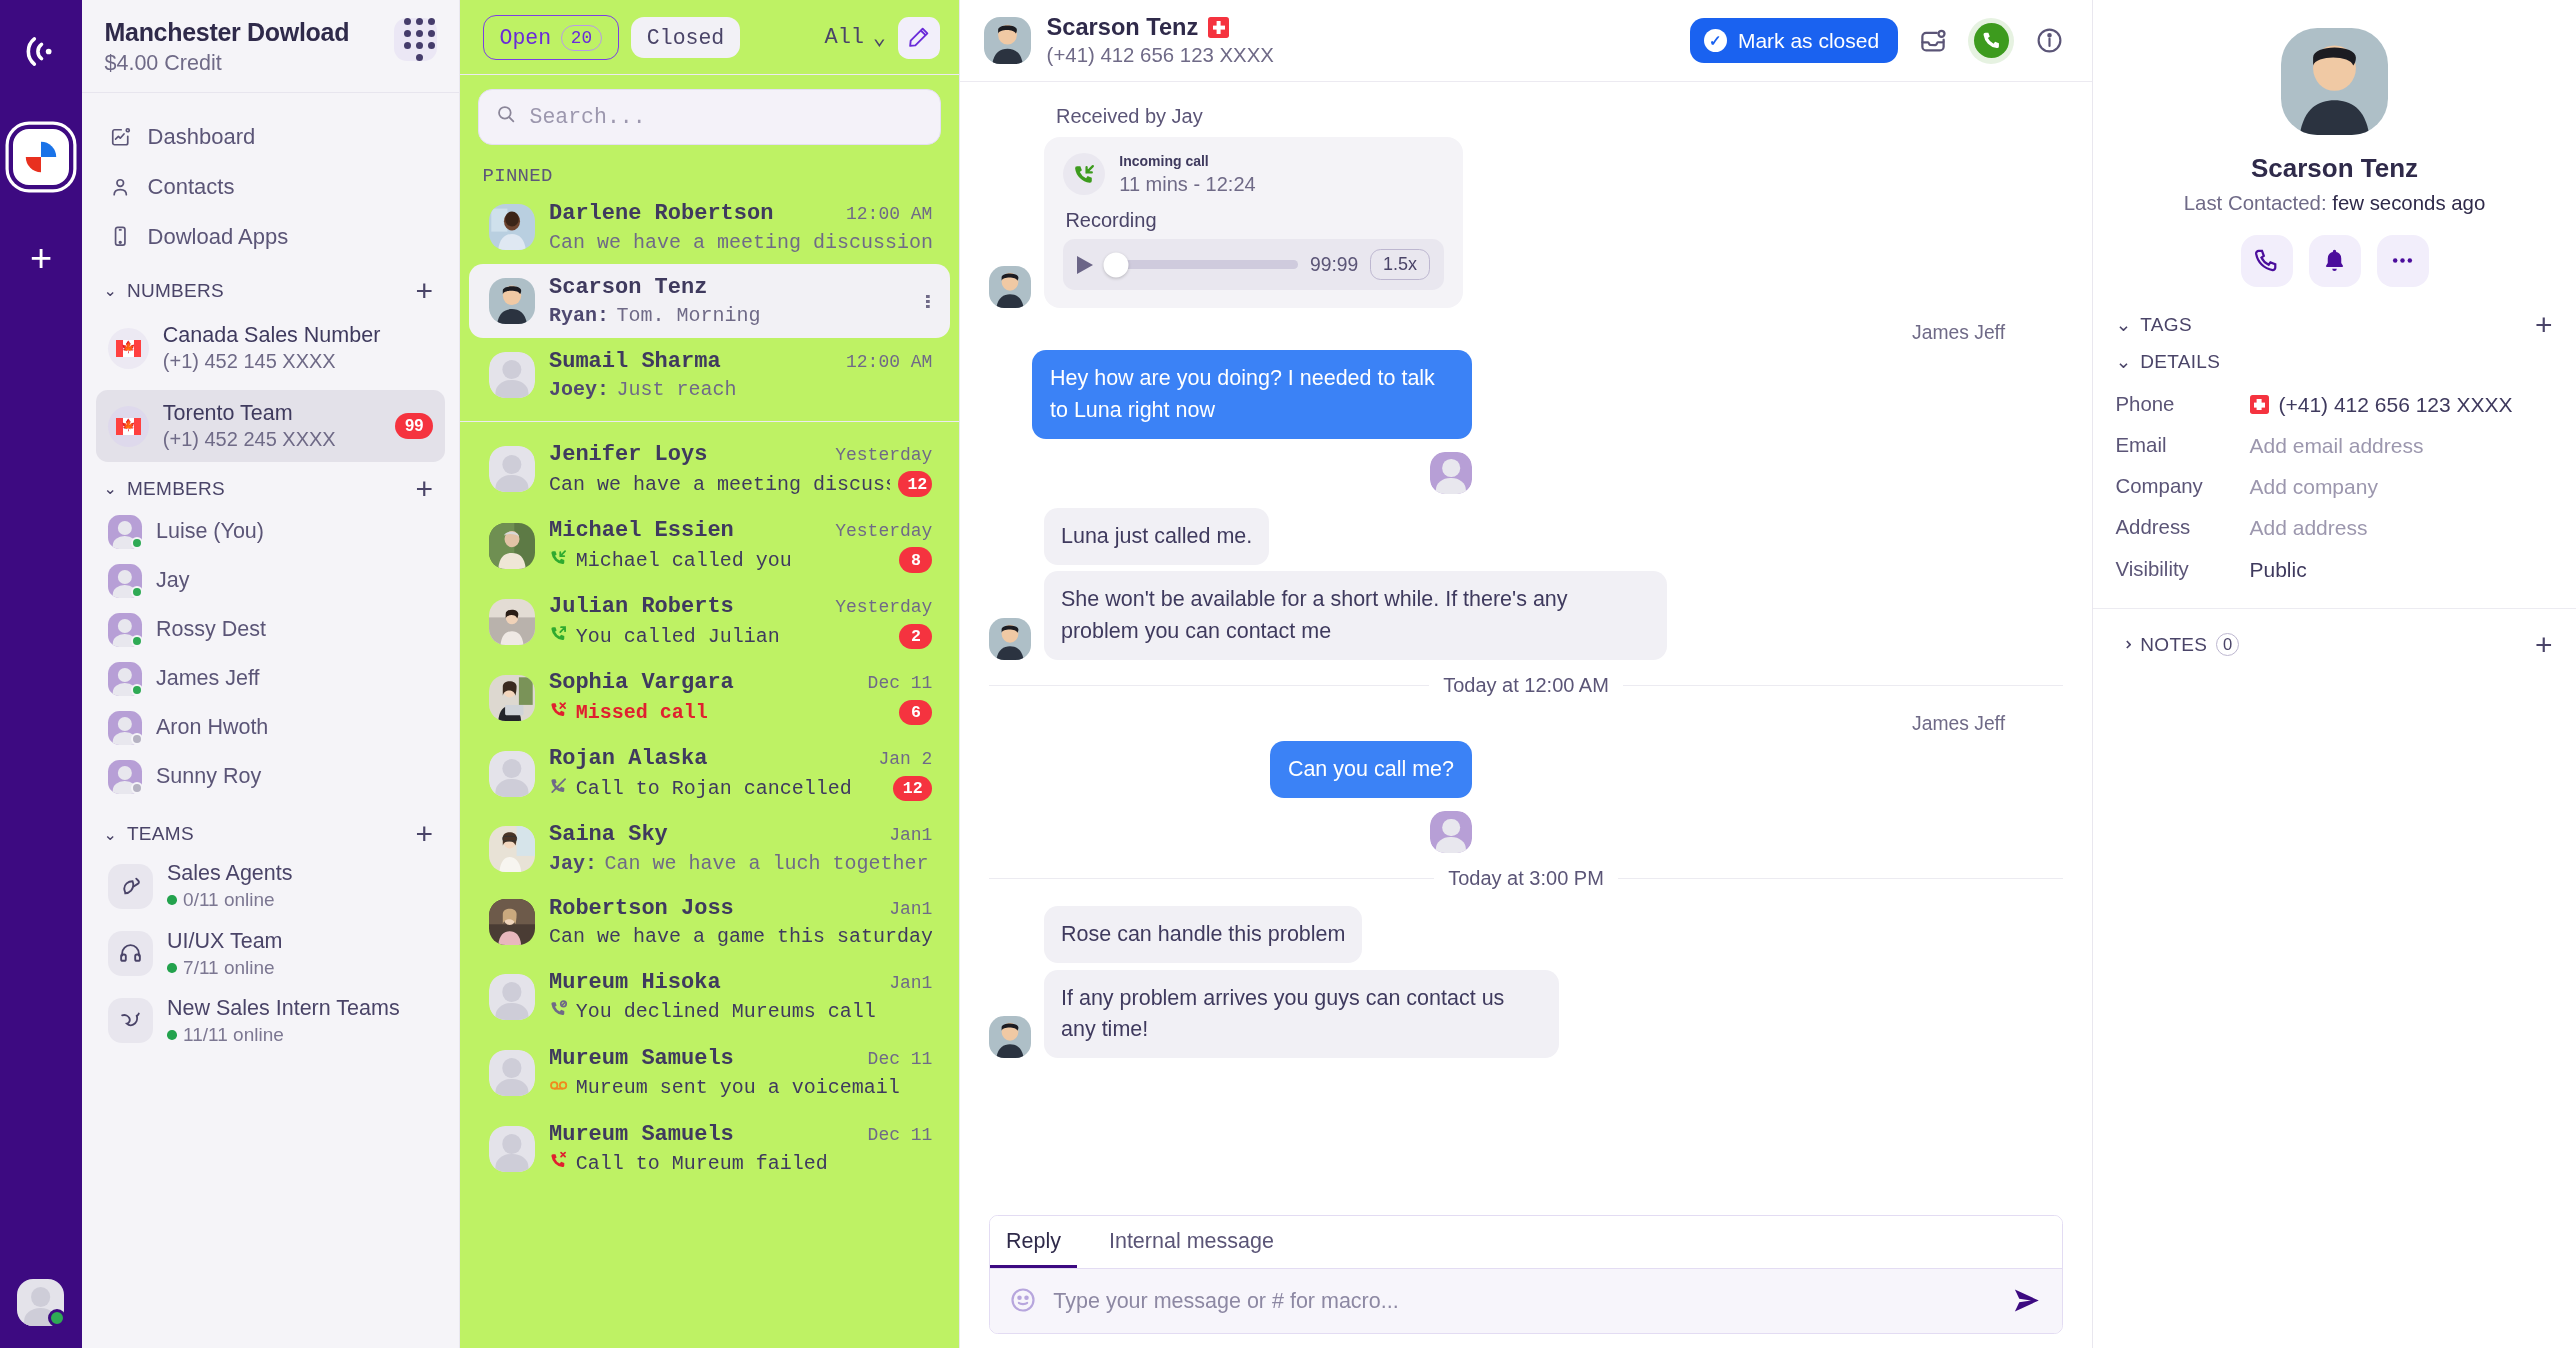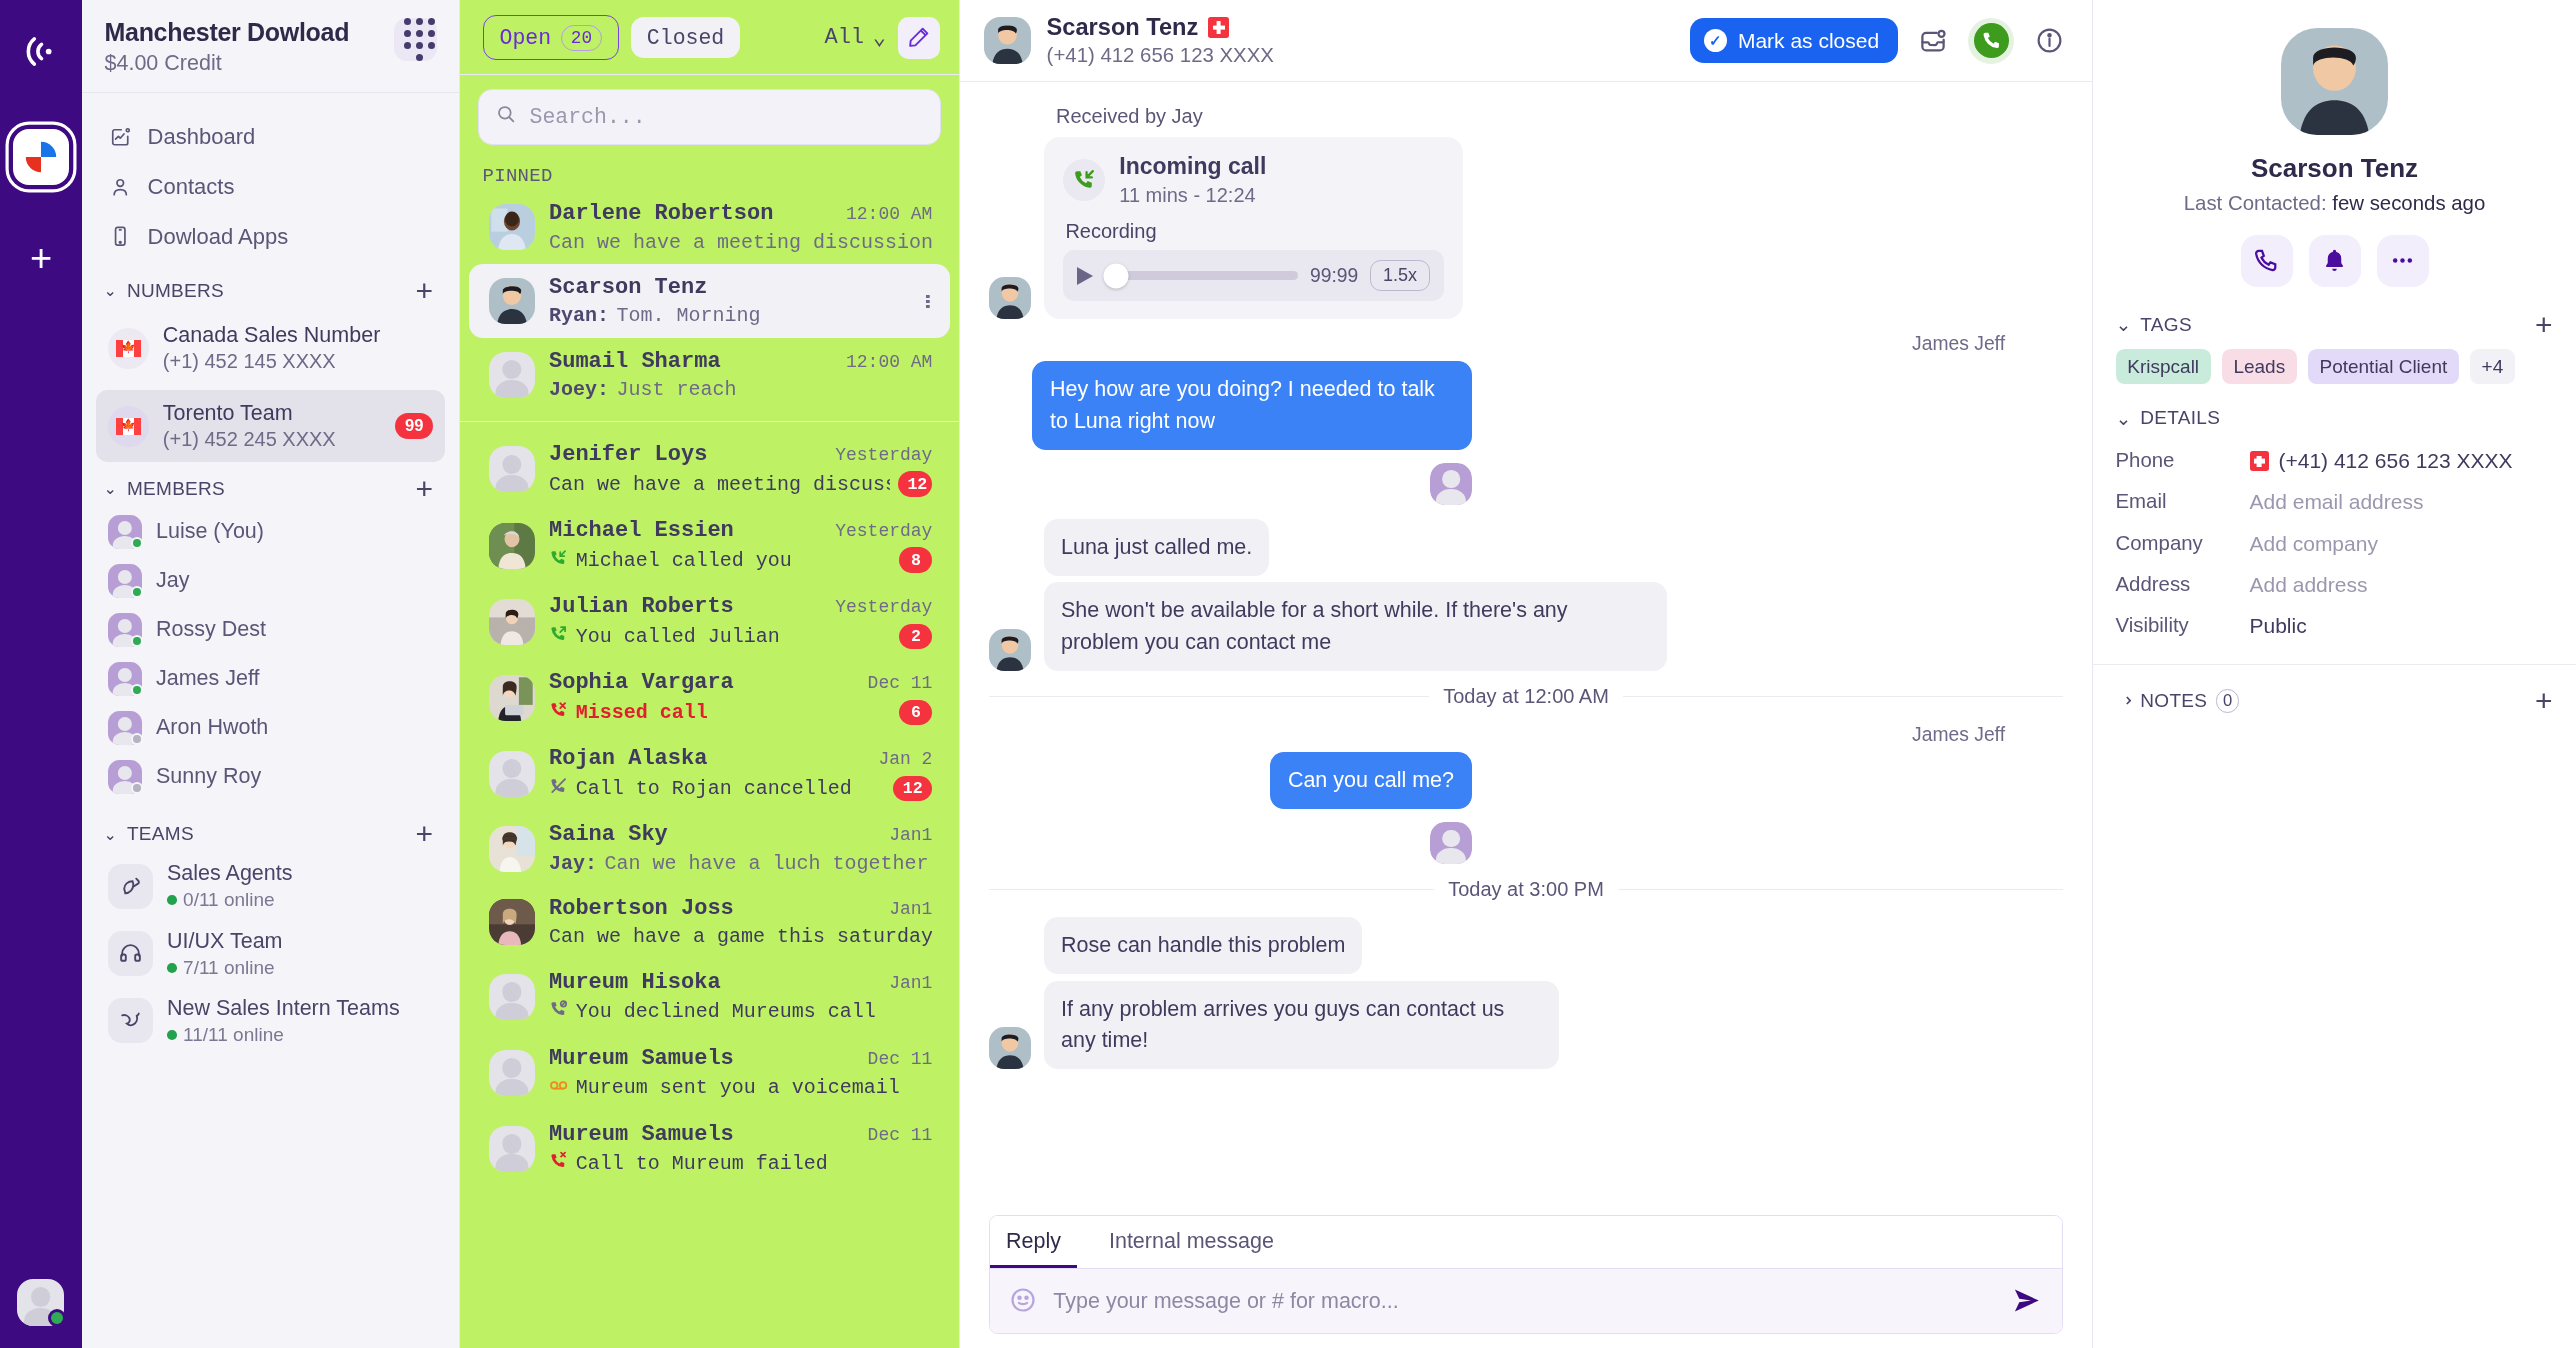--- a/index.html
+++ b/index.html
@@ -129,21 +129,21 @@
   .rec-by { font-size:20px; color:#5b5577; margin-left: 67px; margin-bottom: 9.7px; }
   .msg-row { display:flex; align-items:flex-end; gap:13px; margin-bottom: 14px; }
   .msg-row.right { justify-content:flex-end; }
   .msg-av { width:42px; height:42px; flex:0 0 42px; border-radius:36%; overflow:hidden; }
   .bubble-in { background:#f1f0f5; color:#3f3a5e; border-radius:14px; padding: 13px 17px; font-size:21.5px; max-width:633px; line-height:1.45; }
   .bubble-out { background:#3b82f6; color:#fff; border-radius:14px; padding: 13px 18px; font-size:21.5px; max-width:440px; line-height:1.45; }
   .sender-lbl { font-size:19.3px; color:#6f6a87; text-align:right; margin-bottom:6.4px; margin-right: 58px;}
   .call-card { background:#f4f3f7; border-radius:16px; padding: 16px 19.3px 18px 19.3px; width: 419px; }
   .call-card-top { display:flex; align-items:center; gap:14px; }
   .call-ic { width:42px; height:42px; border-radius:50%; background:#eae8f0; display:flex; align-items:center; justify-content:center; flex:0 0 42px; color:#3d9b1e;}
-  .call-title { font-size:23px; font-weight:600; color:#3f3a5e; }
+  .call-title { font-size:14px; font-weight:600; color:#3f3a5e; }
   .call-sub { font-size:20px; color:#6f6a87; margin-top:3.2px;}
   .rec-lbl { font-size:20px; color:#4a4468; margin: 13px 0 7.5px 2.1px; }
   .player { background:#e9e7ef; border-radius:11.8px; display:flex; align-items:center; gap:11.8px; padding: 9.7px 14px; }
   .play-tri { width:0; height:0; border-left:16px solid #6b6587; border-top:9.7px solid transparent; border-bottom:9.7px solid transparent; cursor:pointer;}
   .track { flex:1; height:8.6px; background:#cfcbdd; border-radius:4.3px; position:relative; }
   .knob { position:absolute; left:0; top:50%; transform:translate(-6%,-50%); width:25px; height:25px; border-radius:50%; background:#fff; box-shadow:0 1.1px 3.2px rgba(0,0,0,.2); cursor:pointer;}
   .dur { font-size:19.3px; color:#5b5577; }
   .speed { border:1.1px solid #bdb7d0; border-radius:10.7px; padding:4.3px 11.8px; font-size:18px; color:#4a4468; cursor:pointer;}
   .day-sep { display:flex; align-items:center; gap:14px; margin: 13px 0 16px 0; }
   .day-sep .ln { flex:1; height:1.1px; background:#ecebf1; }
@@ -901,26 +901,20 @@
     </div>
   </div>
 
   <div class="rp-sec">
     <div class="rp-sec-l">
       <span>⌄</span>
       <span>TAGS</span>
     </div>
     <span class="rp-plus">+</span>
   </div>
-  <div class="tags">
-    <span class="tag" style="background:#c9ebdc">Krispcall</span>
-    <span class="tag" style="background:#f8dde6">Leads</span>
-    <span class="tag" style="background:#e3d9f8">Potential Client</span>
-    <span class="tag" style="background:#f2f1f5">+4</span>
-  </div>
 
   <div class="rp-sec">
     <div class="rp-sec-l">
       <span>⌄</span>
       <span>DETAILS</span>
     </div>
   </div>
   <div class="rp-rows">
     <div class="rp-row">
       <span class="rp-k">Phone</span>

